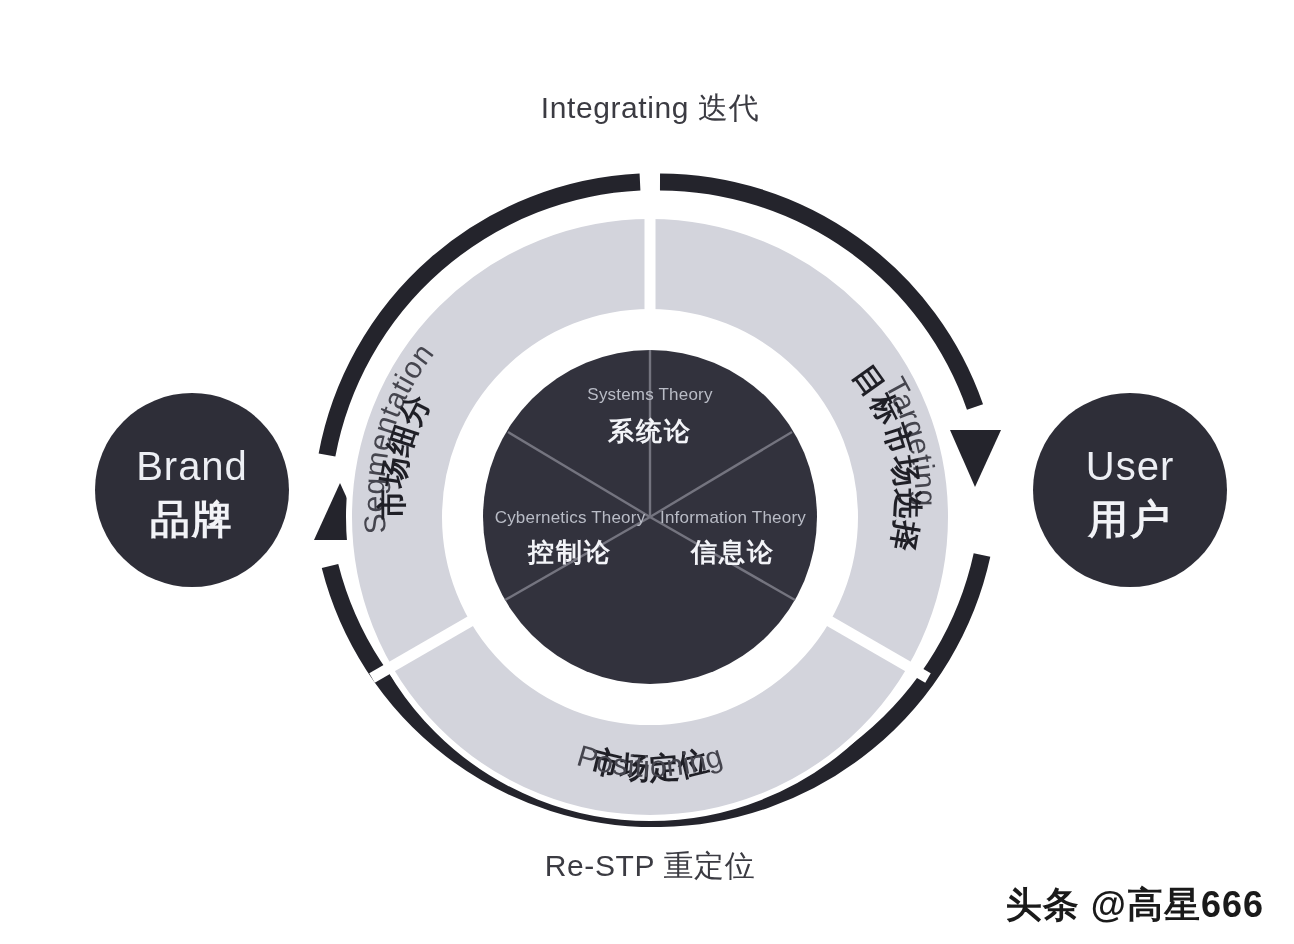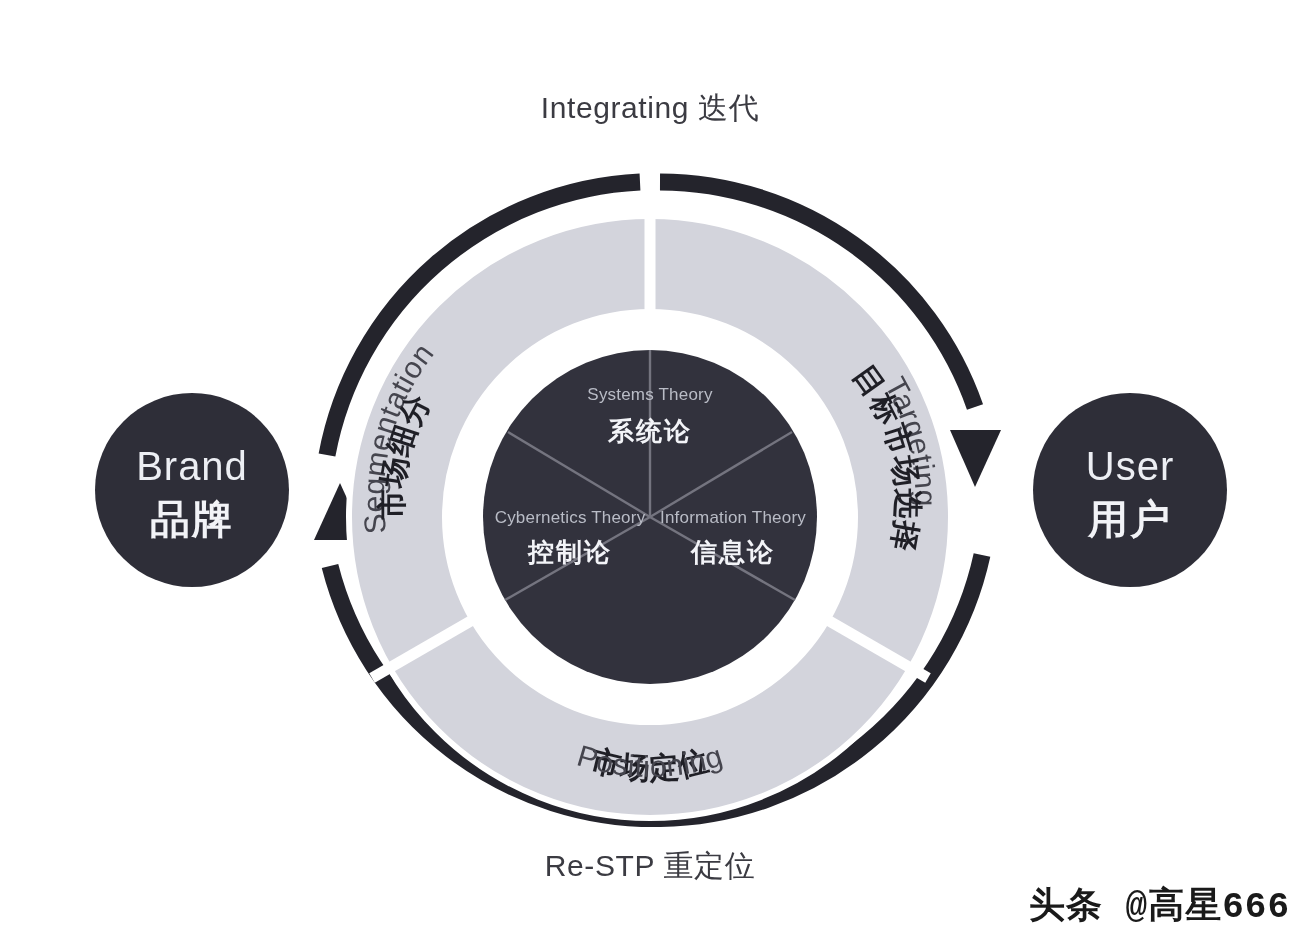--- a/index.html
+++ b/index.html
@@ -63,23 +63,23 @@
     letter-spacing: 0.5px;
   }
   .ring-cn {
     font-size: 30px;
     fill: #1f1f26;
     font-weight: 700;
     letter-spacing: 1px;
   }
   .watermark {
     position: absolute;
-    right: 4px;
+    right: 30px;
     bottom: 14px;
-    font-family: Liberation Mono, monospace;
+    font-family: Liberation Sans, sans-serif;
     font-size: 36px;
     font-weight: 700;
     color: #1a1a1a;
     letter-spacing: 1px;
     white-space: nowrap;
     text-shadow: 0 1px 0 rgba(255,255,255,0.9);
   }
 </style>
 </head>
 <body>

